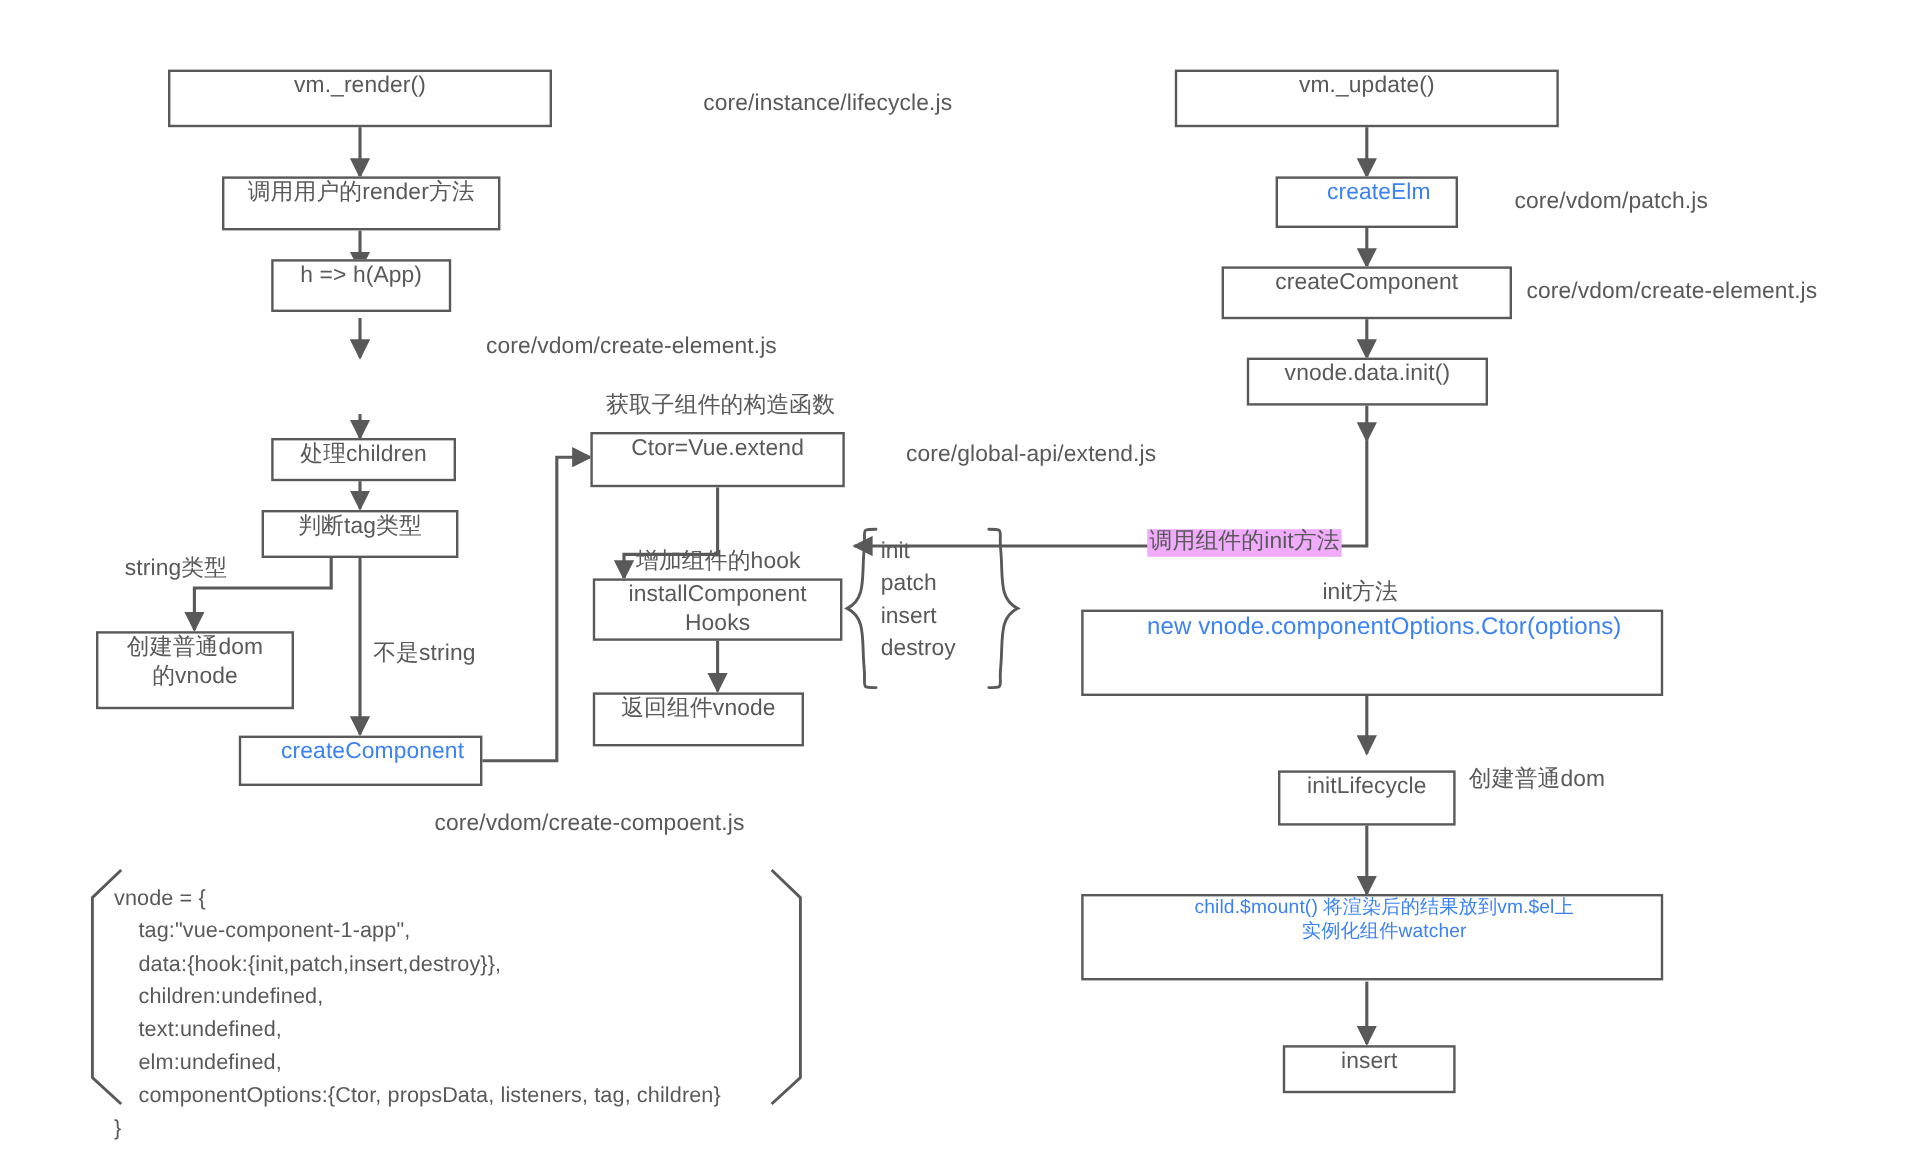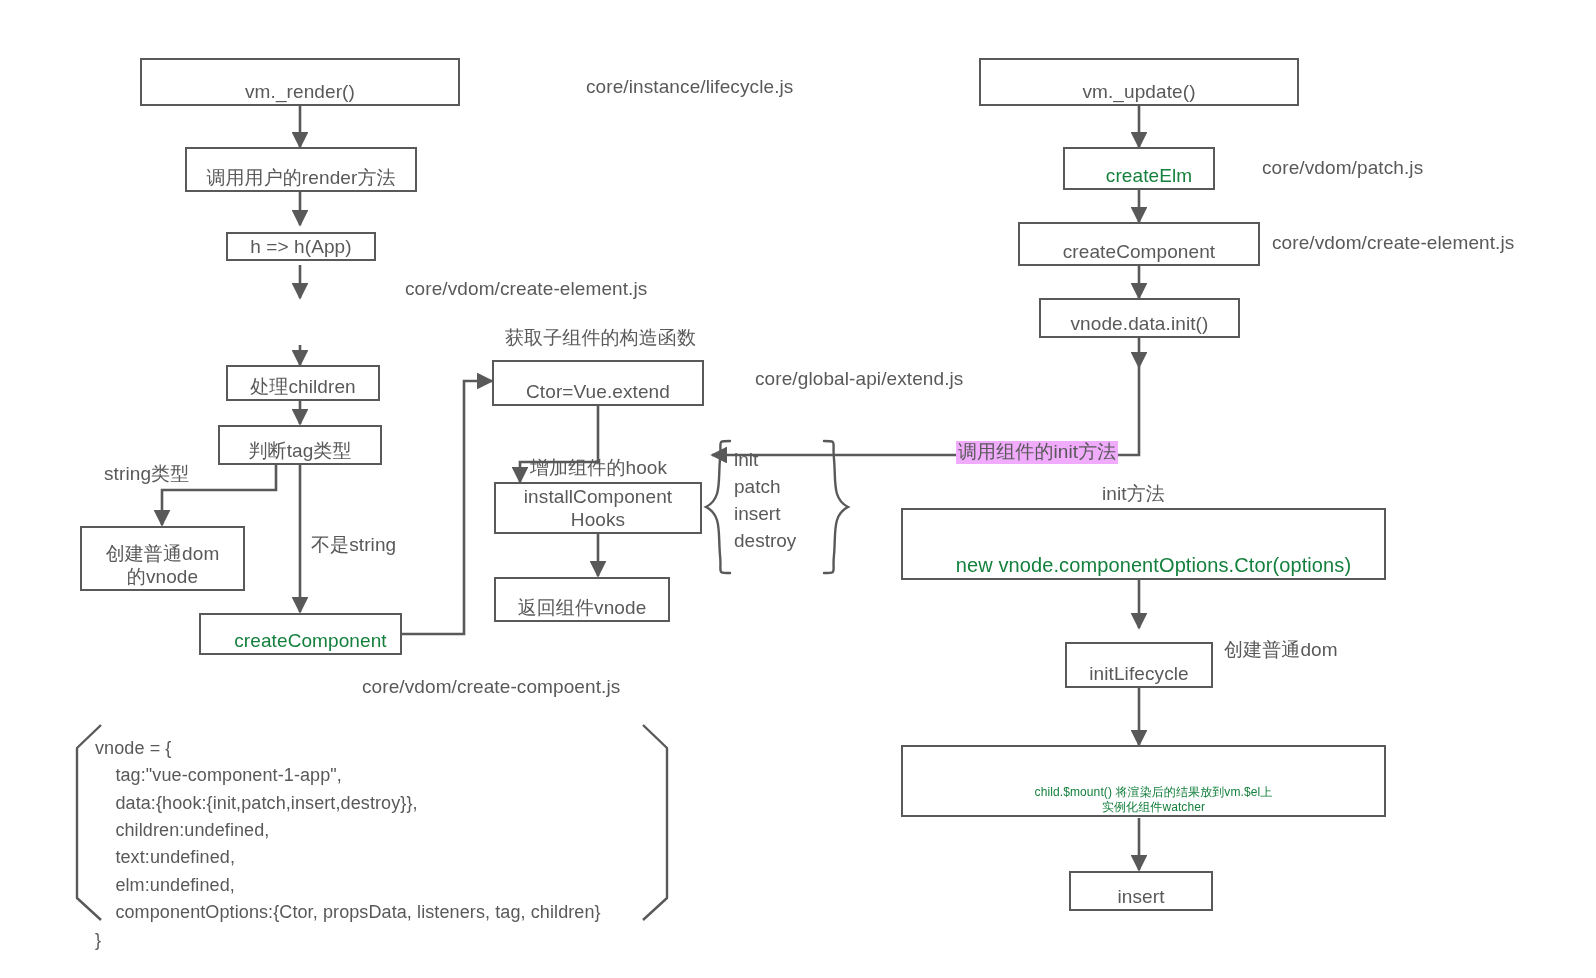--- a/index.html
+++ b/index.html
@@ -21,30 +21,30 @@
     width: 1596px;
     height: 978px;
     pointer-events: none;
   }
   .node {
     position: absolute;
     box-sizing: border-box;
     border: 2px solid #595959;
     background: #ffffff;
     display: flex;
-    align-items: flex-end;
+    align-items: flex-start;
     justify-content: center;
     text-align: center;
     color: #595959;
     font-size: 19px;
     line-height: 1.25;
     letter-spacing: 0.1px;
     white-space: pre-line;
   }
-  .node.red { color: #15803d; padding-left: 20px; }
+  .node.red { color: #3b82f6; padding-left: 20px; }
   .label {
     position: absolute;
     color: #595959;
     font-size: 19px;
     line-height: 1.2;
     white-space: pre;
     letter-spacing: 0.1px;
   }
   .hooklist {
     position: absolute;
@@ -112,21 +112,21 @@
   </svg>
 
   <div class="node" style="left:140px; top:58px; width:320px; height:48px;">
     <span>vm._render()</span>
   </div>
 
   <div class="node" style="left:185px; top:147px; width:232px; height:45px;">
     <span>调用用户的render方法</span>
   </div>
 
-  <div class="node" style="left:226px; top:232px; width:150px; height:29px;">
+  <div class="node" style="left:226px; top:216px; width:150px; height:44px;">
     <span>h =&gt; h(App)</span>
   </div>
 
 
   <div class="node" style="left:226px; top:365px; width:154px; height:36px;">
     <span>处理children</span>
   </div>
 
   <div class="node" style="left:218px; top:425px; width:164px; height:40px;">
     <span>判断tag类型</span>
@@ -171,21 +171,21 @@
   </div>
 
   <div class="node red" style="left:901px; top:508px; width:485px; height:72px; font-size:20px;">
     <span>new vnode.componentOptions.Ctor(options)</span>
   </div>
 
   <div class="node" style="left:1065px; top:629px; width:148px; height:46px;margin-top:13px;">
     <span>initLifecycle</span>
   </div>
 
-  <div class="node red" style="left:901px; top:745px; width:485px; height:72px; font-size:12px;">
+  <div class="node red" style="left:901px; top:745px; width:485px; height:72px; font-size:16px;">
     <span>child.$mount()  将渲染后的结果放到vm.$el上
 实例化组件watcher</span>
   </div>
 
   <div class="node" style="left:1069px; top:871px; width:144px; height:40px;">
     <span>insert</span>
   </div>
 
   <div class="label" style="left:586px; top:76px;">core/instance/lifecycle.js</div>
 

